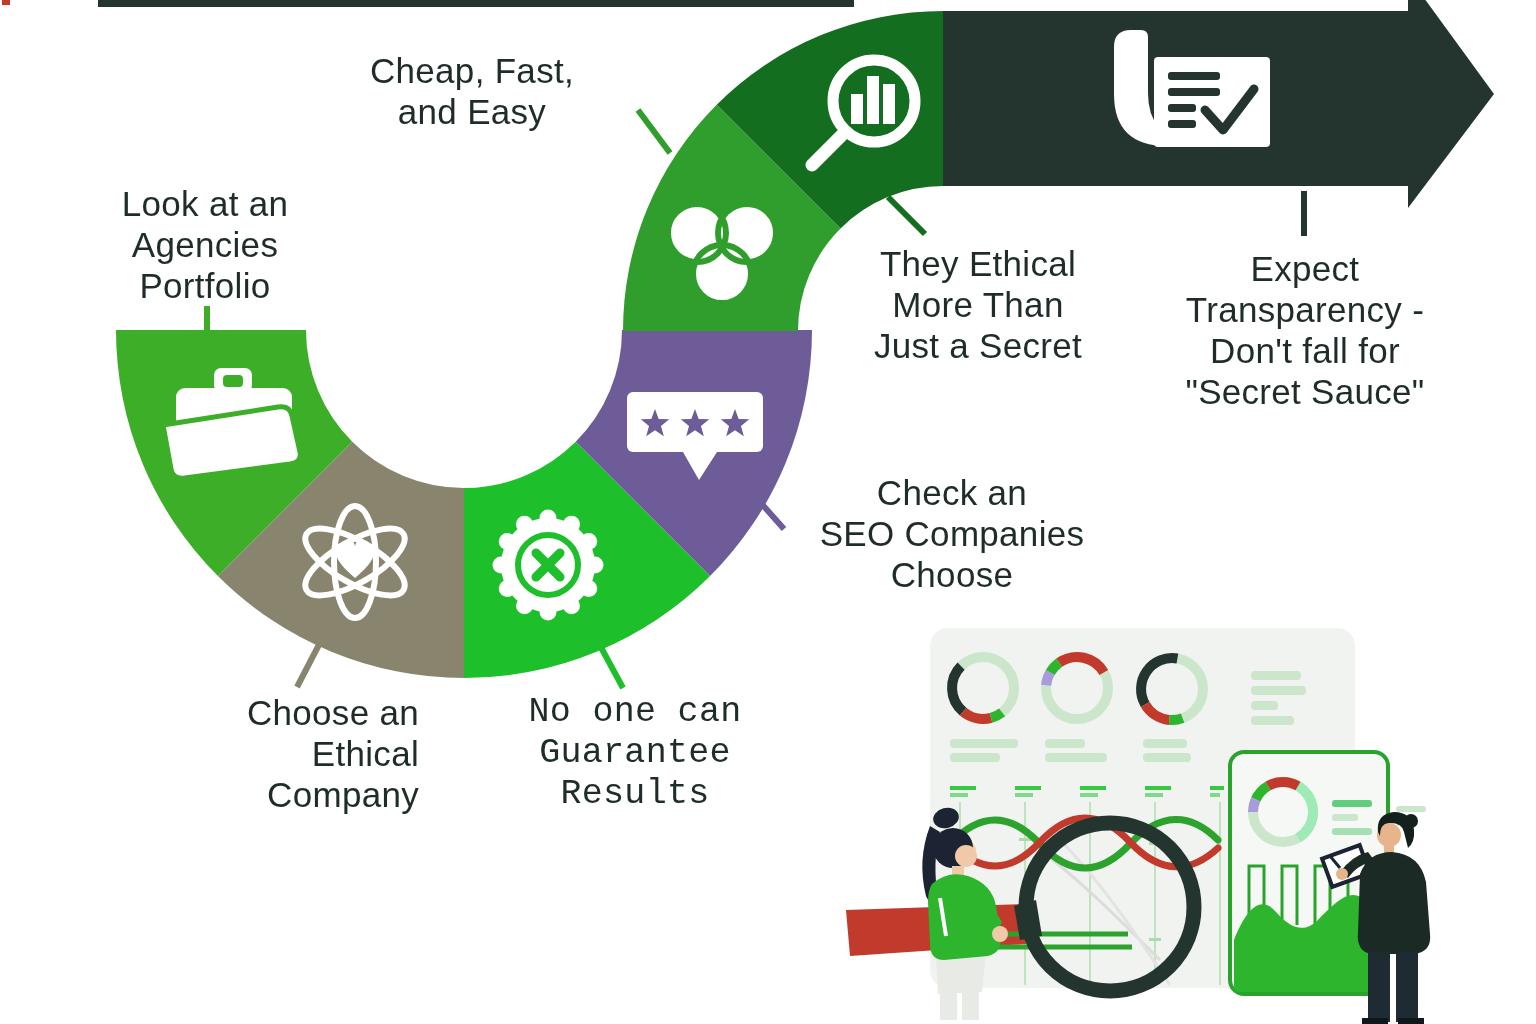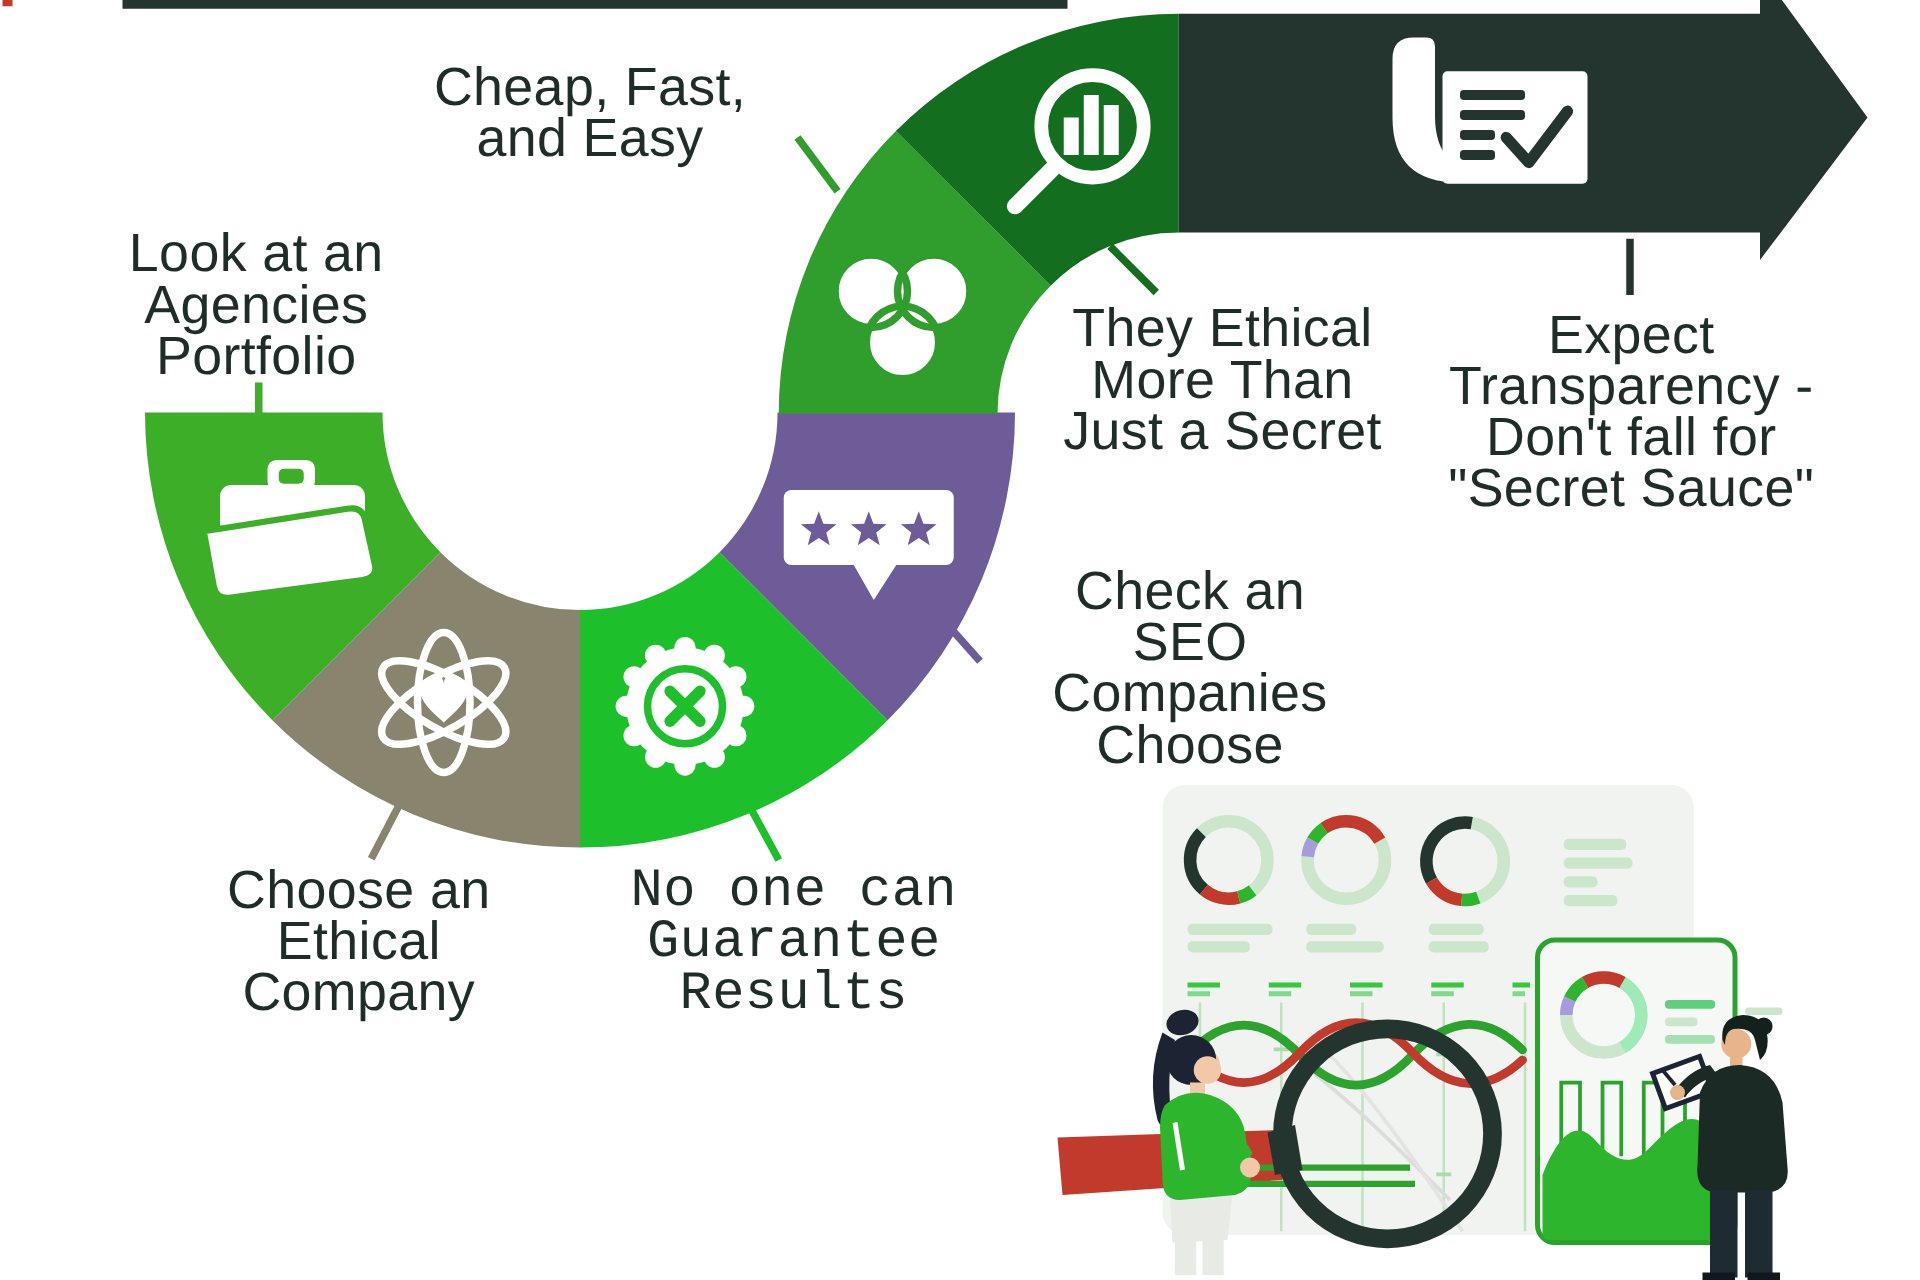--- a/index.html
+++ b/index.html
@@ -3,21 +3,21 @@
 <meta charset="utf-8">
 <style>
   html,body{margin:0;padding:0;background:#ffffff;}
   .stage{
     position:relative;width:1536px;height:1024px;overflow:hidden;background:#ffffff;
     font-family:"Liberation Sans", sans-serif;
   }
   .stage svg{position:absolute;left:0;top:0;}
   .label{
     position:absolute;text-align:center;
-    font-size:43px;line-height:41px;letter-spacing:.3px;color:#1f2d28;
+    font-size:35px;line-height:41px;letter-spacing:.3px;color:#1f2d28;
   }
 </style>
 </head>
 <body>
 
 <div class="stage">
 
 <svg width="1536" height="1024" viewBox="0 0 1536 1024">
 
   <rect x="98" y="0" width="756" height="7" fill="#243530"></rect>
@@ -269,33 +269,33 @@
     </g>
   </g>
 </svg>
 
 <div class="label" style="left:55px;top:183px;width:300px;">
   <div>Look at an</div>
   <div>Agencies</div>
   <div>Portfolio</div>
 </div>
 
-<div class="label" style="left:137px;top:692px;width:300px;">
+<div class="label" style="left:119px;top:692px;width:300px;text-align:right;">
   <div>Choose an</div>
   <div>Ethical</div>
   <div>Company</div>
 </div>
 
 <div class="label" style="left:485px;top:692px;width:300px;font-family:Liberation Mono, monospace;">
   <div>No one can</div>
   <div>Guarantee</div>
   <div>Results</div>
 </div>
 
-<div class="label" style="left:802px;top:453px;width:300px;text-align:center;">
+<div class="label" style="left:802px;top:472px;width:300px;text-align:center;">
   <div>Check an</div>
   <div>SEO Companies</div>
   <div>Choose</div>
 </div>
 
 <div class="label" style="left:322px;top:50px;width:300px;">
   <div>Cheap, Fast,</div>
   <div>and Easy</div>
 </div>
 

